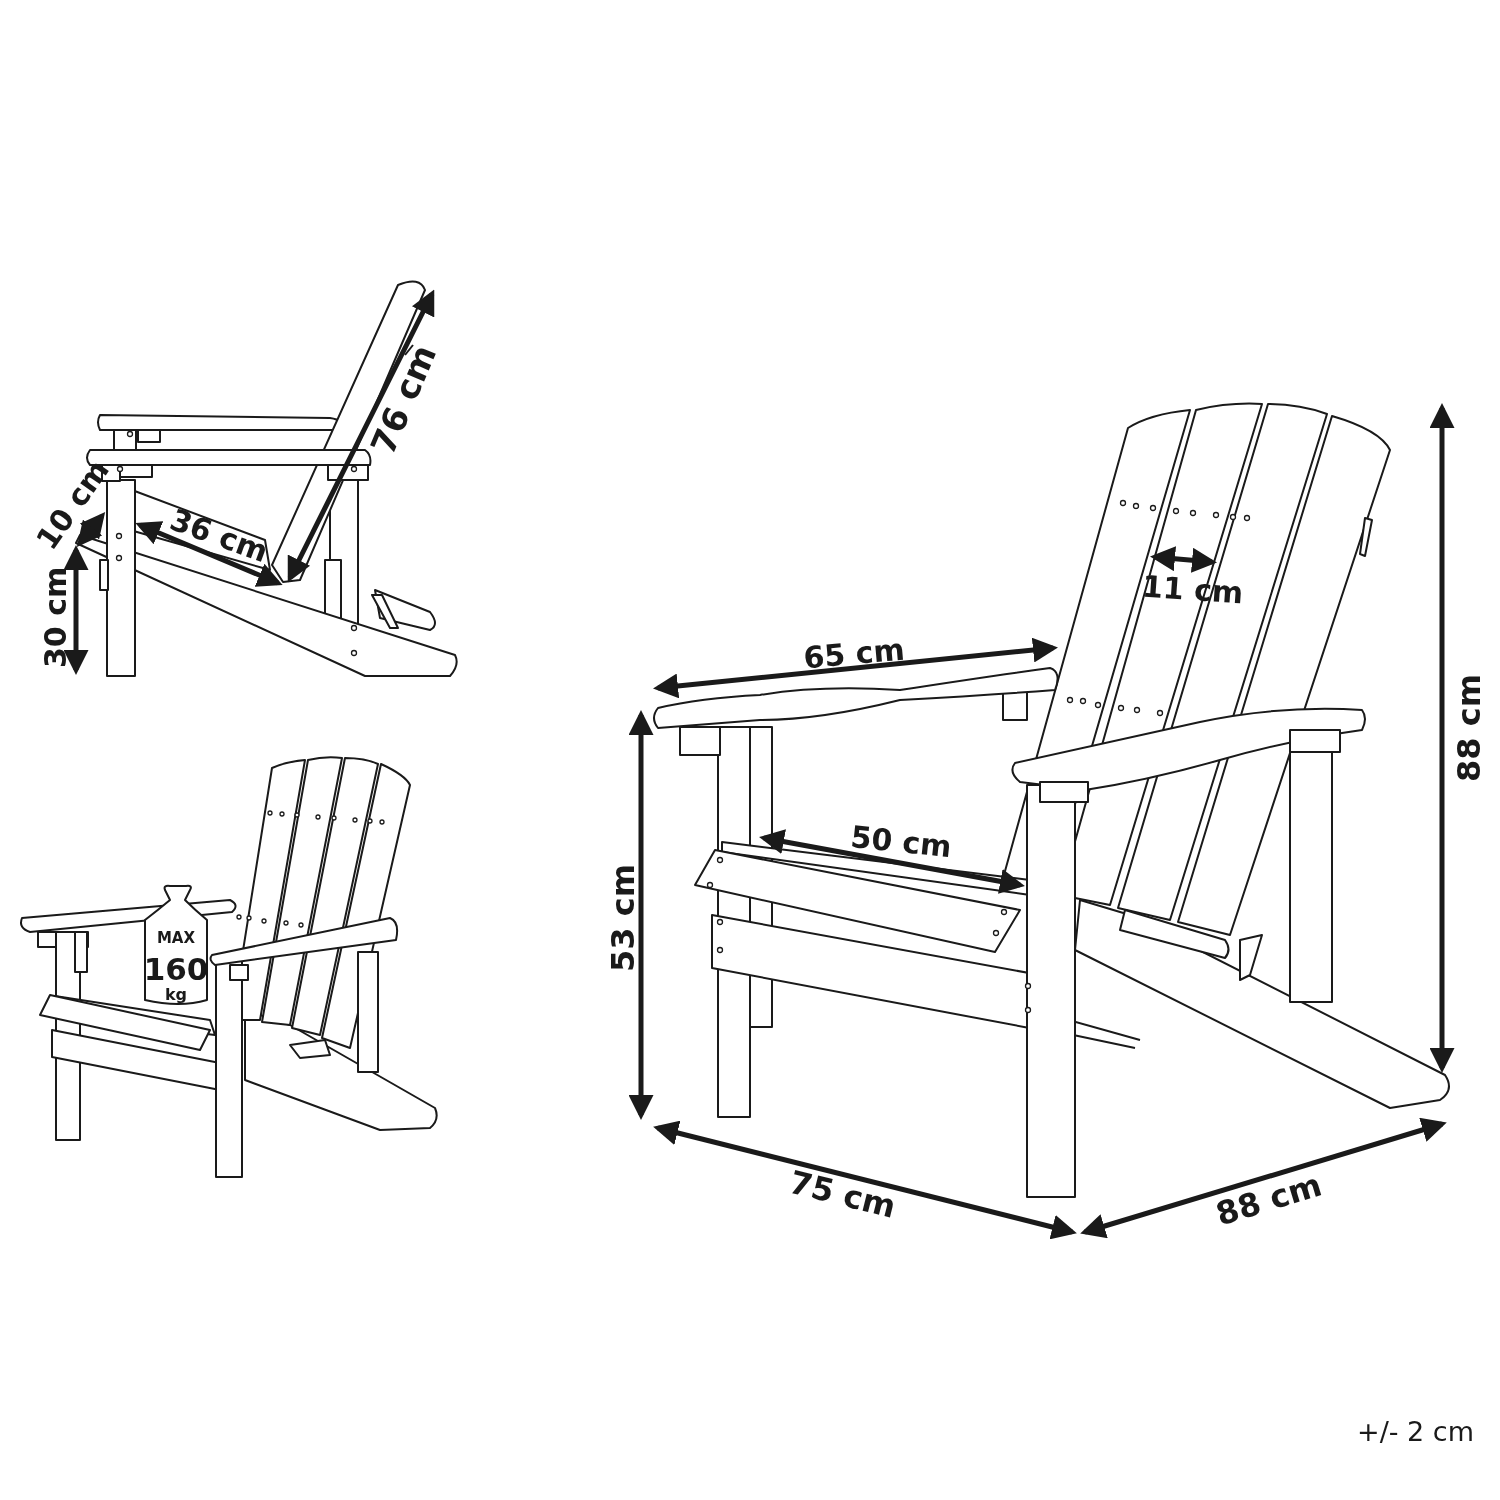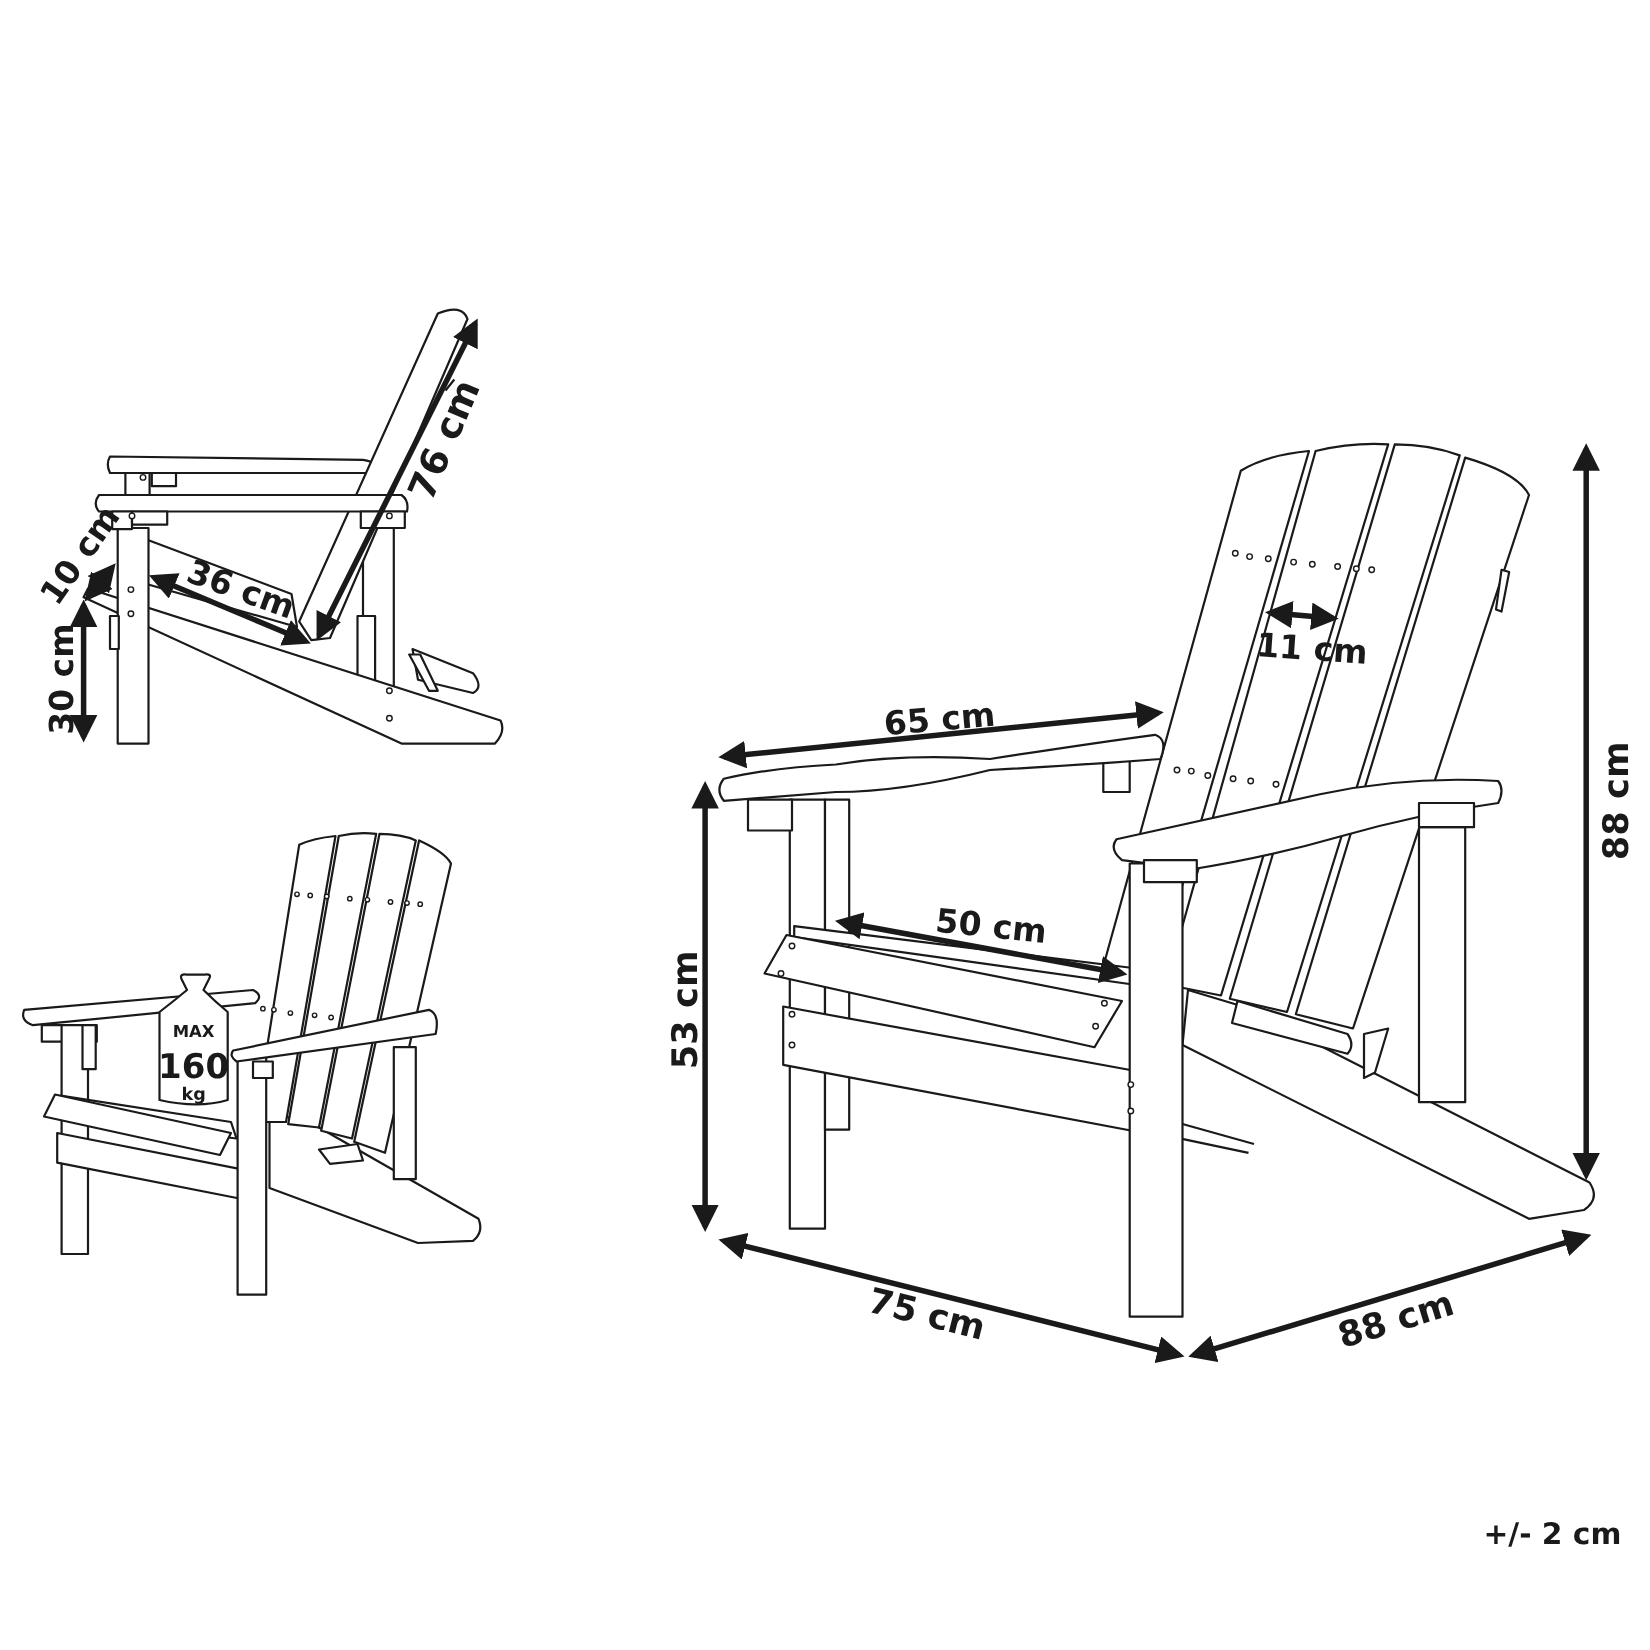--- a/index.html
+++ b/index.html
@@ -4,21 +4,21 @@
 <style>
   html, body { margin: 0; padding: 0; background: #ffffff; }
   body { width: 1500px; height: 1500px; position: relative; overflow: hidden;
          font-family: "DejaVu Sans", sans-serif; color: #1a1a1a; }
   svg { position: absolute; left: 0; top: 0; }
   .ln { fill: #ffffff; stroke: #1a1a1a; stroke-width: 2; stroke-linejoin: round; }
   .ln2 { fill: none; stroke: #1a1a1a; stroke-width: 2; }
   .dot { fill: #ffffff; stroke: #1a1a1a; stroke-width: 1.3; }
   .dim { stroke: #1a1a1a; stroke-width: 5; fill: none; }
   .lbl { font-family: "DejaVu Sans", sans-serif; font-weight: bold; fill: #1a1a1a; }
-  .tol { position: absolute; right: 26px; top: 1380px; font-weight: bold; font-size: 27px; }
+  .tol { position: absolute; right: 26px; top: 1416px; font-weight: normal; font-size: 27px; }
 </style>
 </head>
 <body>
 
 <svg width="1500" height="1500" viewBox="0 0 1500 1500">
   <defs>
     <marker id="ah" viewBox="0 0 10 10" refX="8" refY="5" markerWidth="5" markerHeight="5" orient="auto-start-reverse">
       <path d="M0,0 L10,5 L0,10 z" fill="#1a1a1a"></path>
     </marker>
   </defs>

